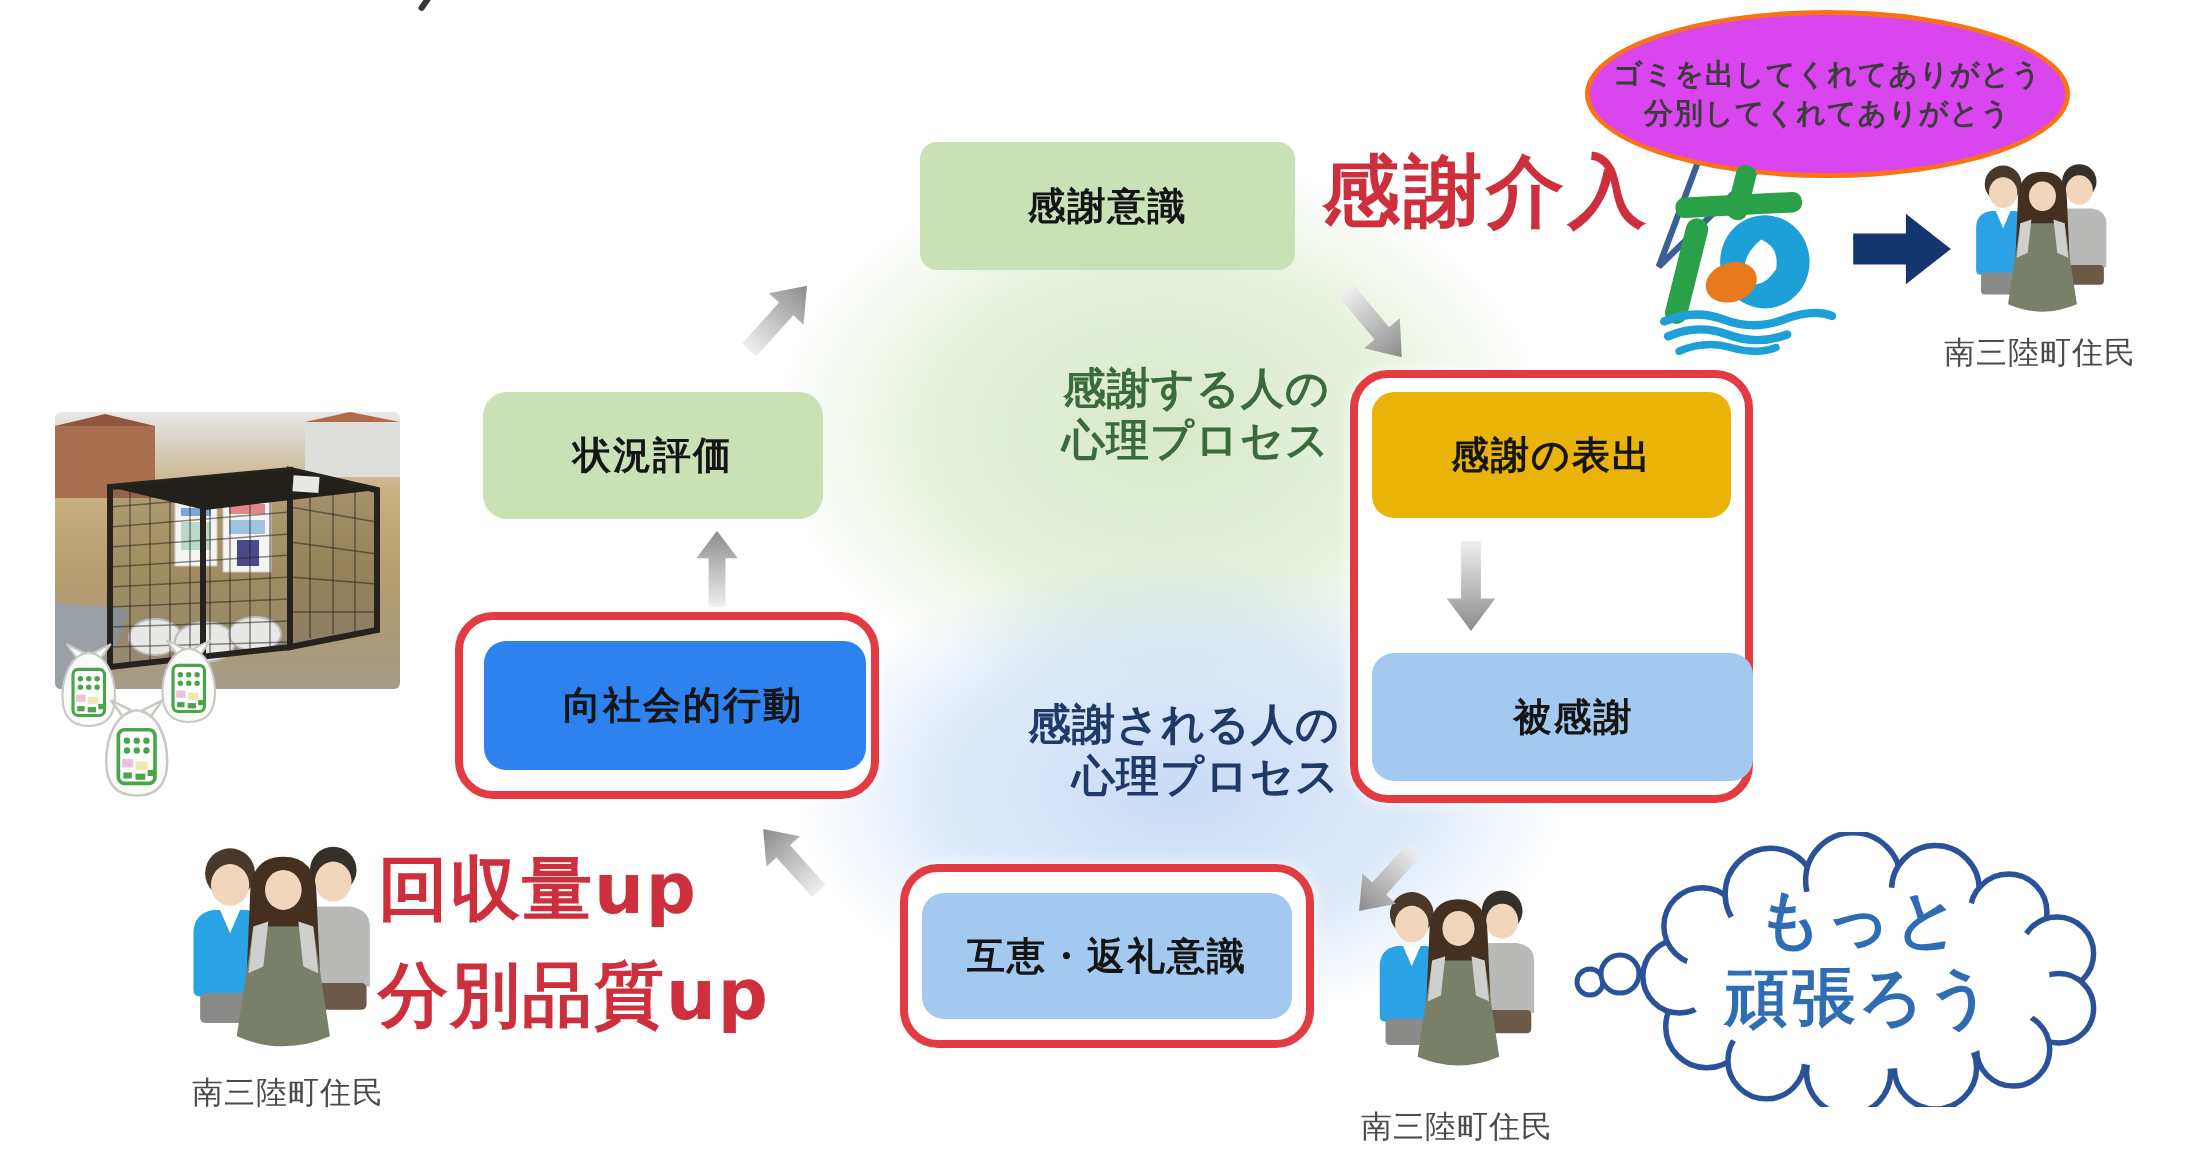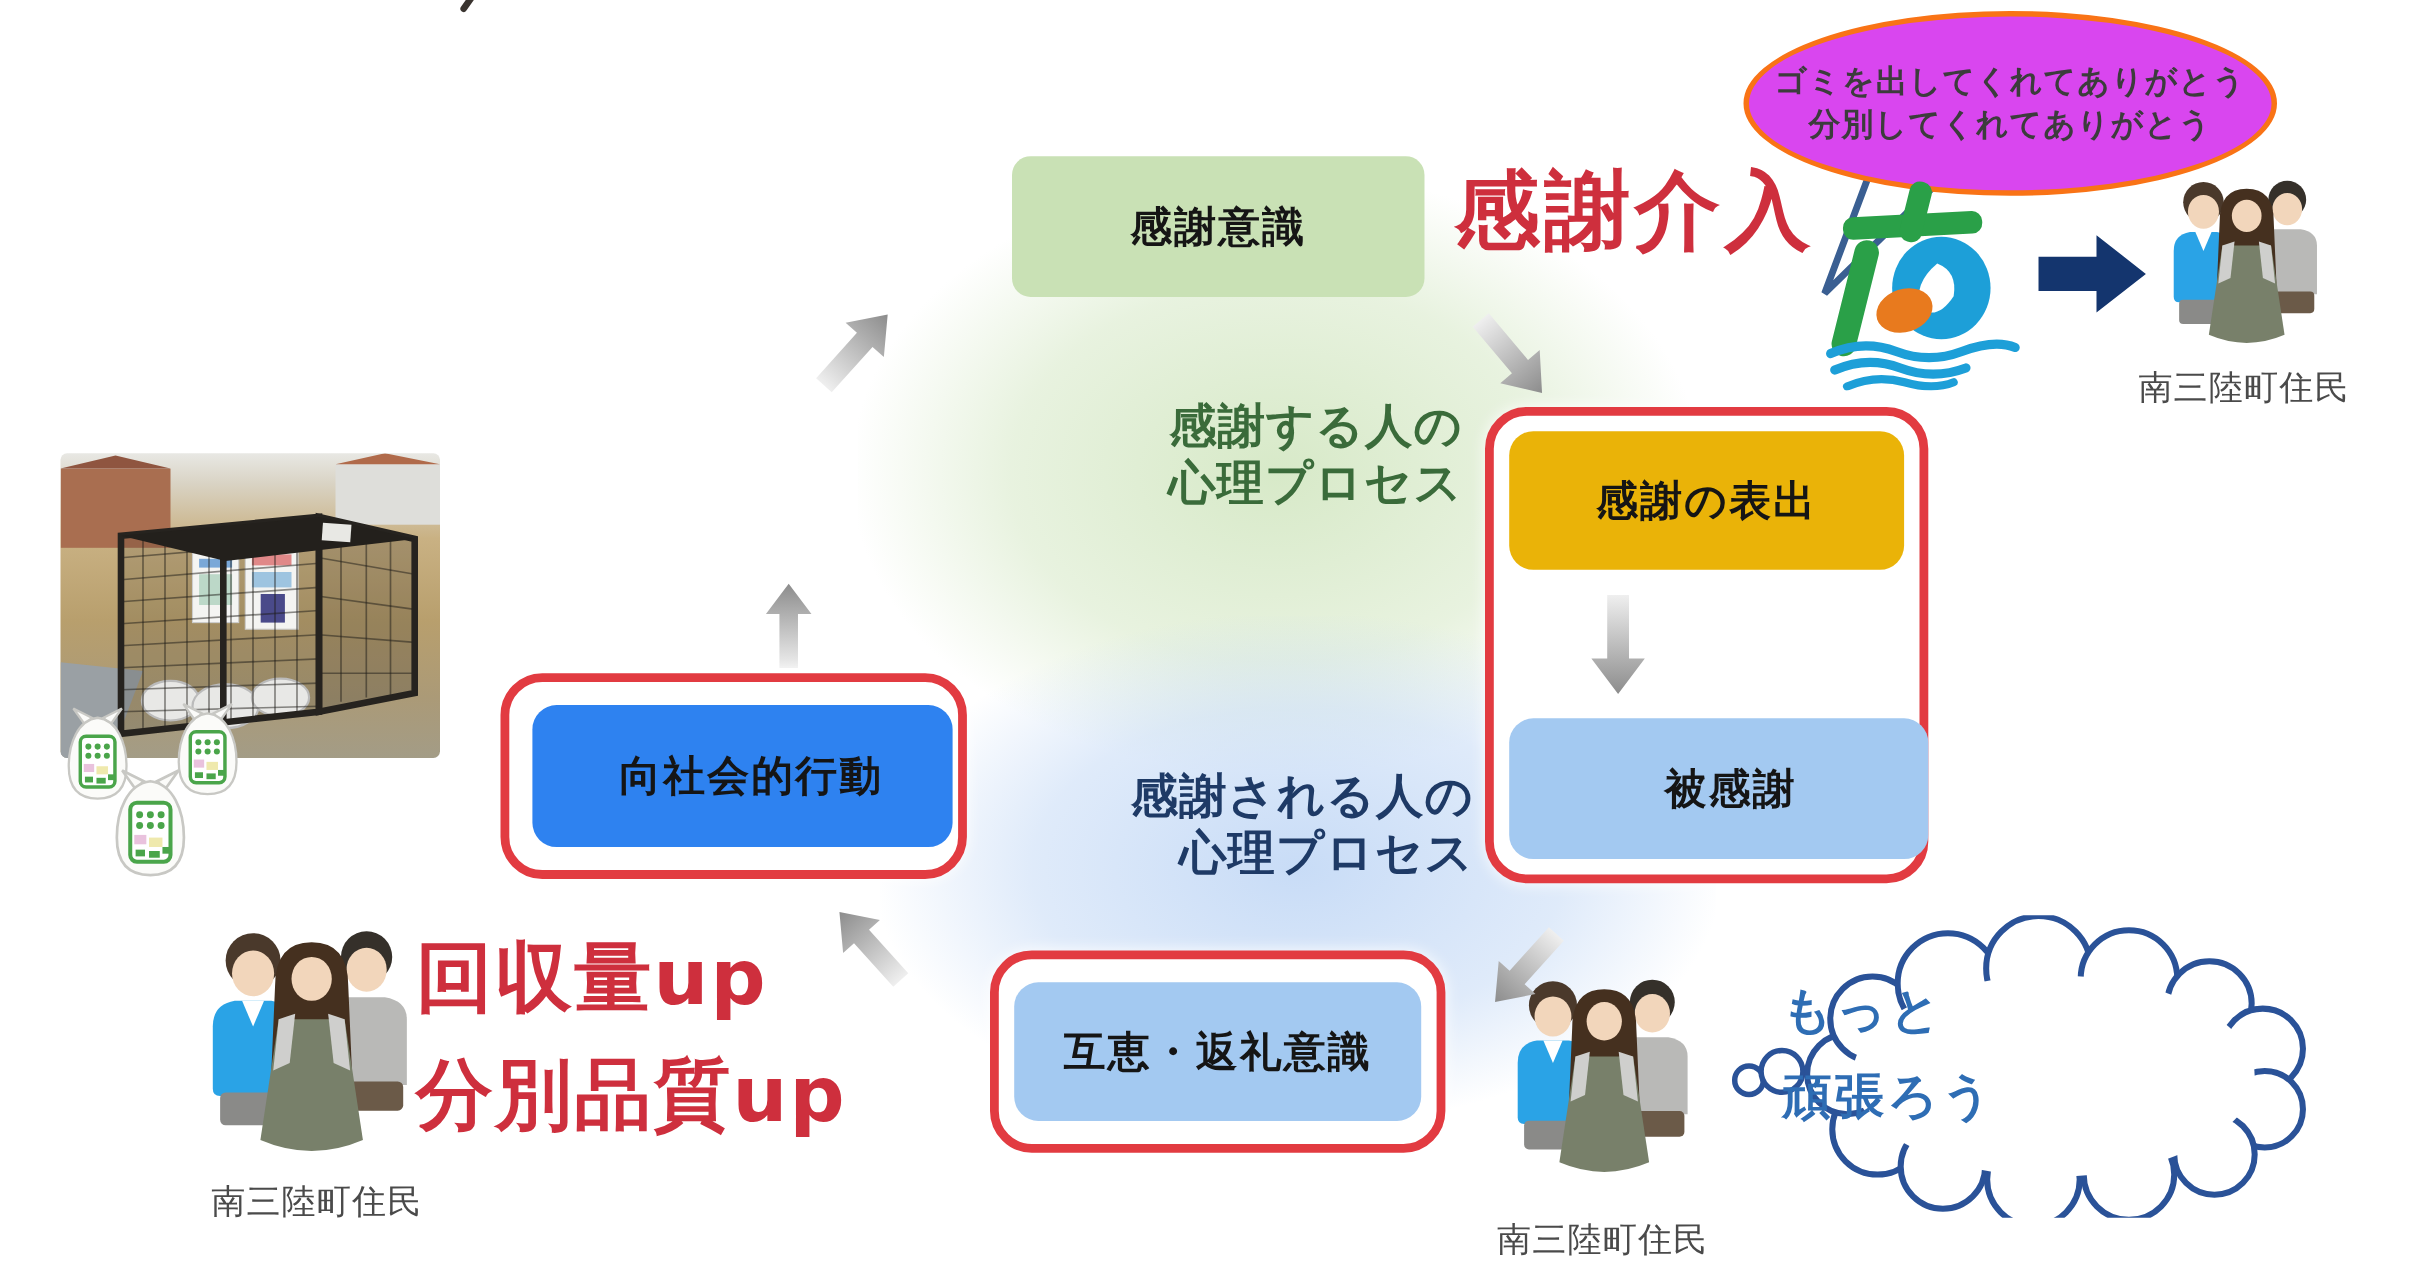--- a/index.html
+++ b/index.html
@@ -20,21 +20,21 @@
   .redframe{background:#ffffff;border:8px solid #e23b41;border-radius:38px;box-sizing:border-box;box-shadow:0 0 14px rgba(255,255,255,0.9);}
   .proc-label{font-weight:bold;text-align:right;line-height:52px;font-size:43px;letter-spacing:1px;}
   .proc-green{color:#3a6b3a;}
   .proc-navy{color:#1e3a66;}
   .red-big{color:#ce2f3d;font-weight:bold;}
   .caption{color:#4a4a4a;font-size:31px;text-align:center;letter-spacing:1px;}
   
   .bubble{background:#d946ef;border:5px solid #f97316;border-radius:50%;box-sizing:border-box;z-index:6;}
   .bubble-text{width:100%;height:100%;display:flex;flex-direction:column;justify-content:center;align-items:center;font-size:29px;font-weight:600;color:#3c3c3c;line-height:39px;letter-spacing:1px;}
   
-  .cloud-text{position:absolute;width:100%;font-weight:bold;color:#2e6db4;font-size:45px;line-height:78px;letter-spacing:3px;}
+  .cloud-text{position:absolute;width:100%;text-align:center;font-weight:bold;color:#2e6db4;font-size:64px;line-height:78px;letter-spacing:3px;}
   .gray-arrow{overflow:visible;}
   .line2{display:block;}
 </style>
 </head>
 <body>
 
 <svg width="0" height="0" style="position:absolute">
   <defs>
     <linearGradient id="grayGrad" x1="0" y1="0" x2="0" y2="1">
       <stop offset="0" stop-color="#8c8c8c"></stop>
@@ -81,20 +81,21 @@
 
   <div class="abs" style="left:416px;top:0px;width:18px;height:6px;background:#3a3430;border-radius:3px;transform:rotate(-55deg);"></div>
 
   <div class="abs glow-green" style="left:780px;top:160px;width:760px;height:540px;z-index:0;"></div>
   <div class="abs glow-blue" style="left:800px;top:560px;width:760px;height:460px;z-index:0;"></div>
 
   <div class="abs pbox bg-lightgreen" style="left:920px;top:142px;width:375px;height:128px;z-index:2;border-radius:17px;">感謝意識</div>
 
   <div class="abs red-big" style="left:1322px;top:140px;font-size:78px;z-index:3;letter-spacing:4px;">感謝介入</div>
 
+  <div class="abs pbox bg-lightgreen" style="left:483px;top:392px;width:340px;height:127px;z-index:2;">状況評価</div>
 
   <div class="abs proc-label proc-green" style="left:890px;top:362px;width:440px;z-index:2;">
     <span>感謝する人の</span>
     <span class="line2">心理プロセス</span>
   </div>
 
   <div class="abs proc-label proc-navy" style="left:880px;top:698px;width:460px;z-index:2;">
     <span>感謝される人の</span>
     <span class="line2">心理プロセス</span>
   </div>

